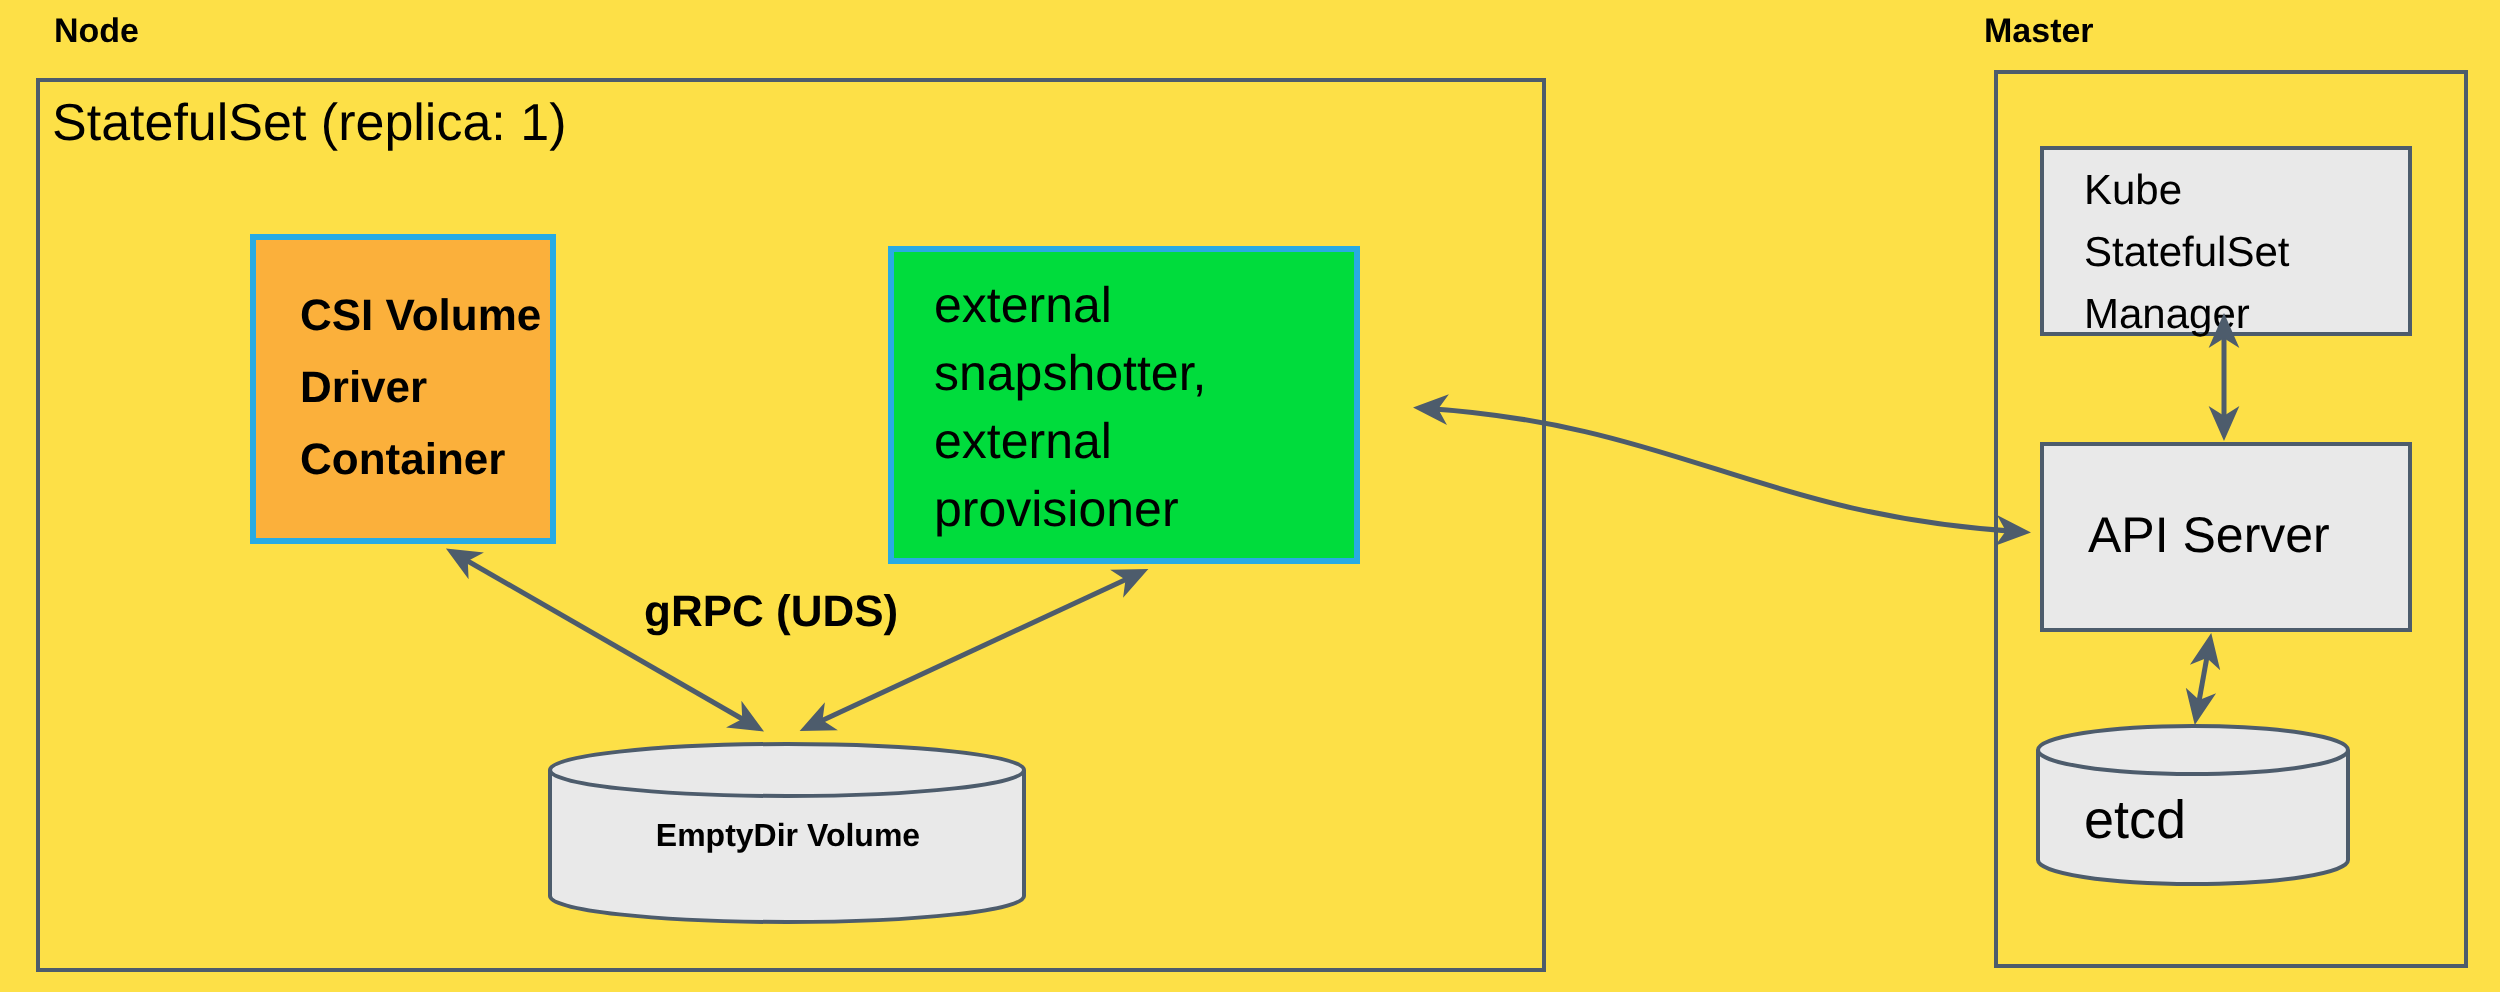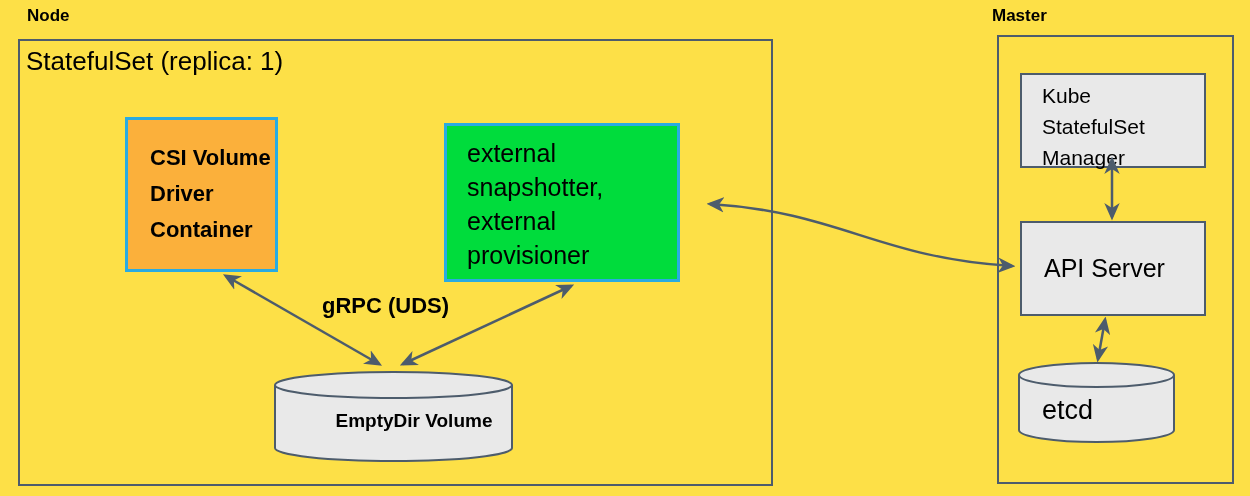--- a/index.html
+++ b/index.html
@@ -74,23 +74,22 @@
   .grpc-label {
     position: absolute;
     left: 322px; top: 293px;
     font-size: 22px; font-weight: 700;
     z-index: 3;
   }
   .emptydir-label {
     position: absolute;
     left: 275px; top: 410px; width: 238px;
     text-align: center;
-    font-size: 19px; font-weight: 700;
+    font-size: 16px; font-weight: 700;
     z-index: 3;
-    margin-left: 20px;
   }
   .etcd-label {
     position: absolute;
     left: 1042px; top: 395px;
     font-size: 27px;
     z-index: 3;
   }
   svg.connectors {
     position: absolute;
     left: 0; top: 0;

